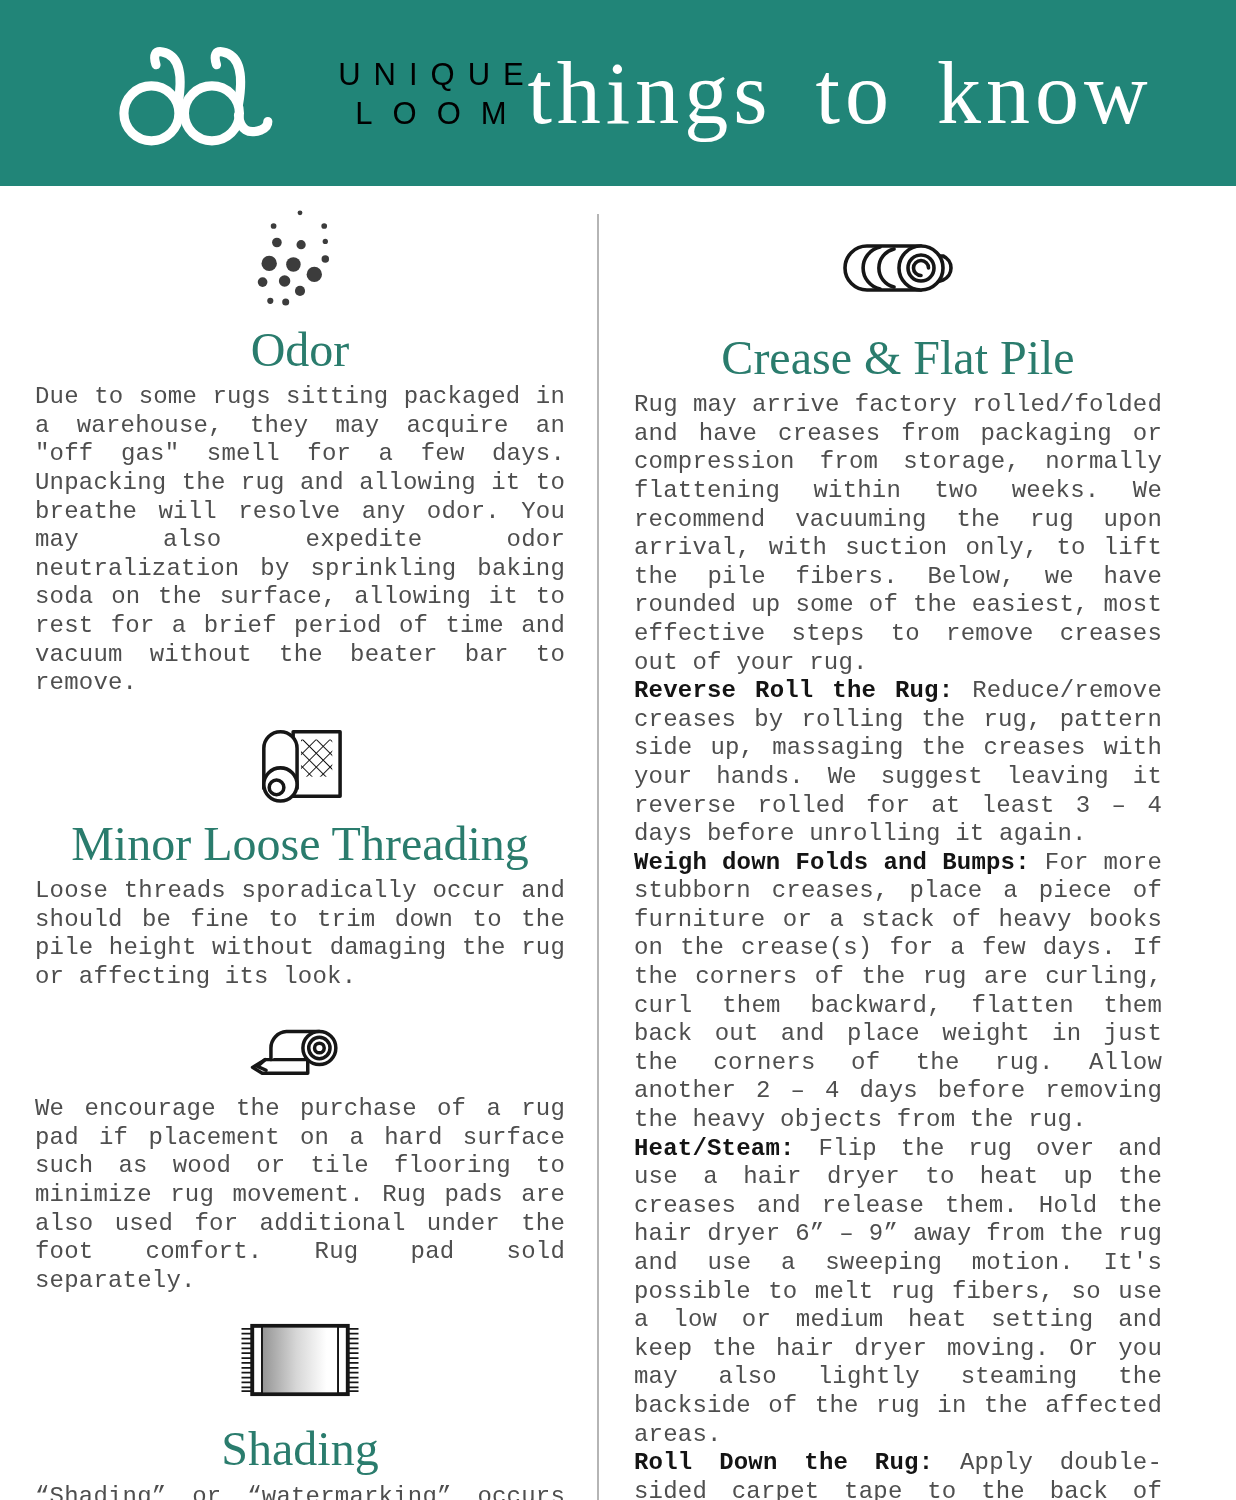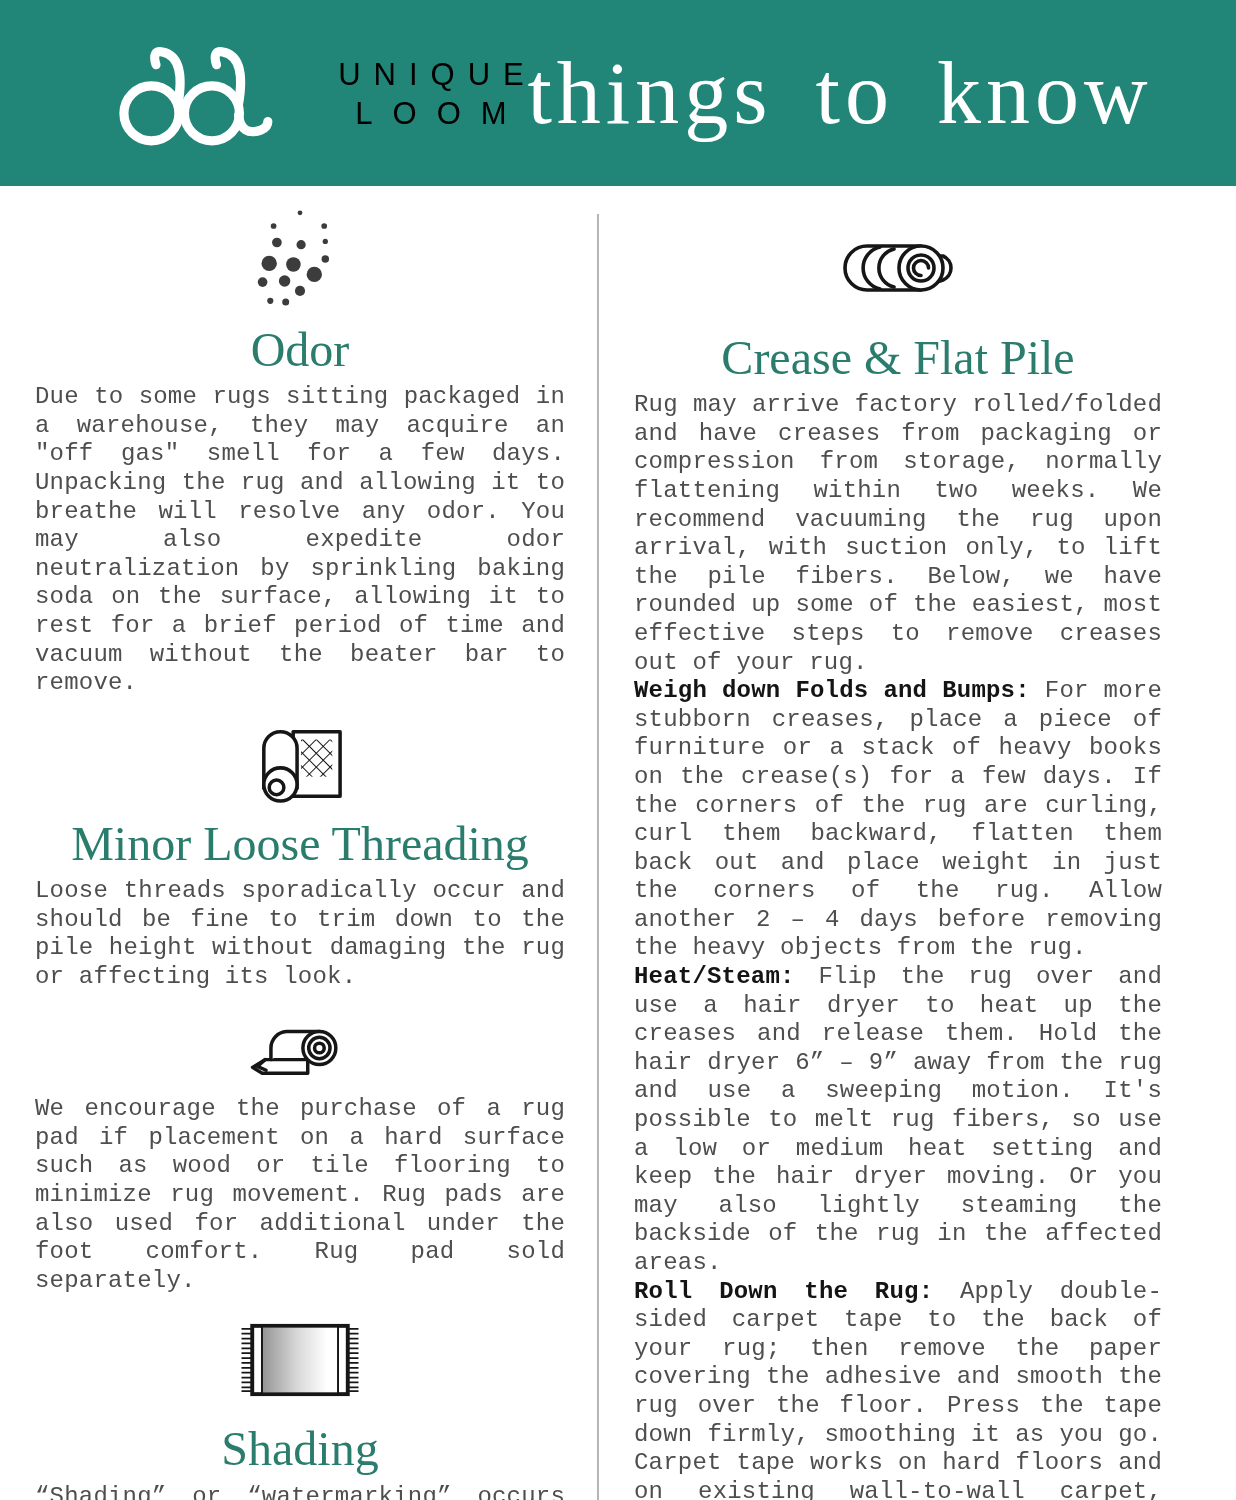--- a/index.html
+++ b/index.html
@@ -210,20 +210,22 @@
         <path class="ln" d="M41,5 A21.5,21.5 0 0 0 41,47"></path>
         <path class="ln" d="M55,7 A19.5,19.5 0 0 0 55,45"></path>
         <circle class="ln-w" cx="82" cy="26" r="22"></circle>
         <circle class="ln" cx="82" cy="26" r="13"></circle>
         <path class="ln" d="M89.5,26 a7.5,7.5 0 1 0 -7.5,7.5"></path>
       </svg>
     </div>
     <h2 class="sec-h">Crease &amp; Flat Pile</h2>
     <p class="body">Rug may arrive factory rolled/folded and have creases from packaging or compression from storage, normally flattening within two weeks. We recommend vacuuming the rug upon arrival, with suction only, to lift the pile fibers. Below, we have rounded up some of the easiest, most effective steps to remove creases out of your rug.</p>
 
+    <p class="body tip"><strong>Reverse Roll the Rug:</strong>
+      <span>Reduce/remove creases by rolling the rug, pattern side up, massaging the creases with your hands. We suggest leaving it reverse rolled for at least 3 – 4 days before unrolling it again.</span></p>
 
     <p class="body tip"><strong>Weigh down Folds and Bumps:</strong>
       <span>For more stubborn creases, place a piece of furniture or a stack of heavy books on the crease(s) for a few days. If the corners of the rug are curling, curl them backward, flatten them back out and place weight in just the corners of the rug. Allow another 2 – 4 days before removing the heavy objects from the rug.</span></p>
 
     <p class="body tip"><strong>Heat/Steam:</strong>
       <span>Flip the rug over and use a hair dryer to heat up the creases and release them. Hold the hair dryer 6” – 9” away from the rug and use a sweeping motion. It's possible to melt rug fibers, so use a low or medium heat setting and keep the hair dryer moving. Or you may also lightly steaming the backside of the rug in the affected areas.</span></p>
 
     <p class="body tip"><strong>Roll Down the Rug:</strong>
       <span>Apply double-sided carpet tape to the back of your rug; then remove the paper covering the adhesive and smooth the rug over the floor. Press the tape down firmly, smoothing it as you go. Carpet tape works on hard floors and on existing wall-to-wall carpet, holding your rug in place. If you have laminate flooring, purchase a less adhesive double-sided tape to prevent the laminate from buckling or otherwise being damaged.</span></p>
 

